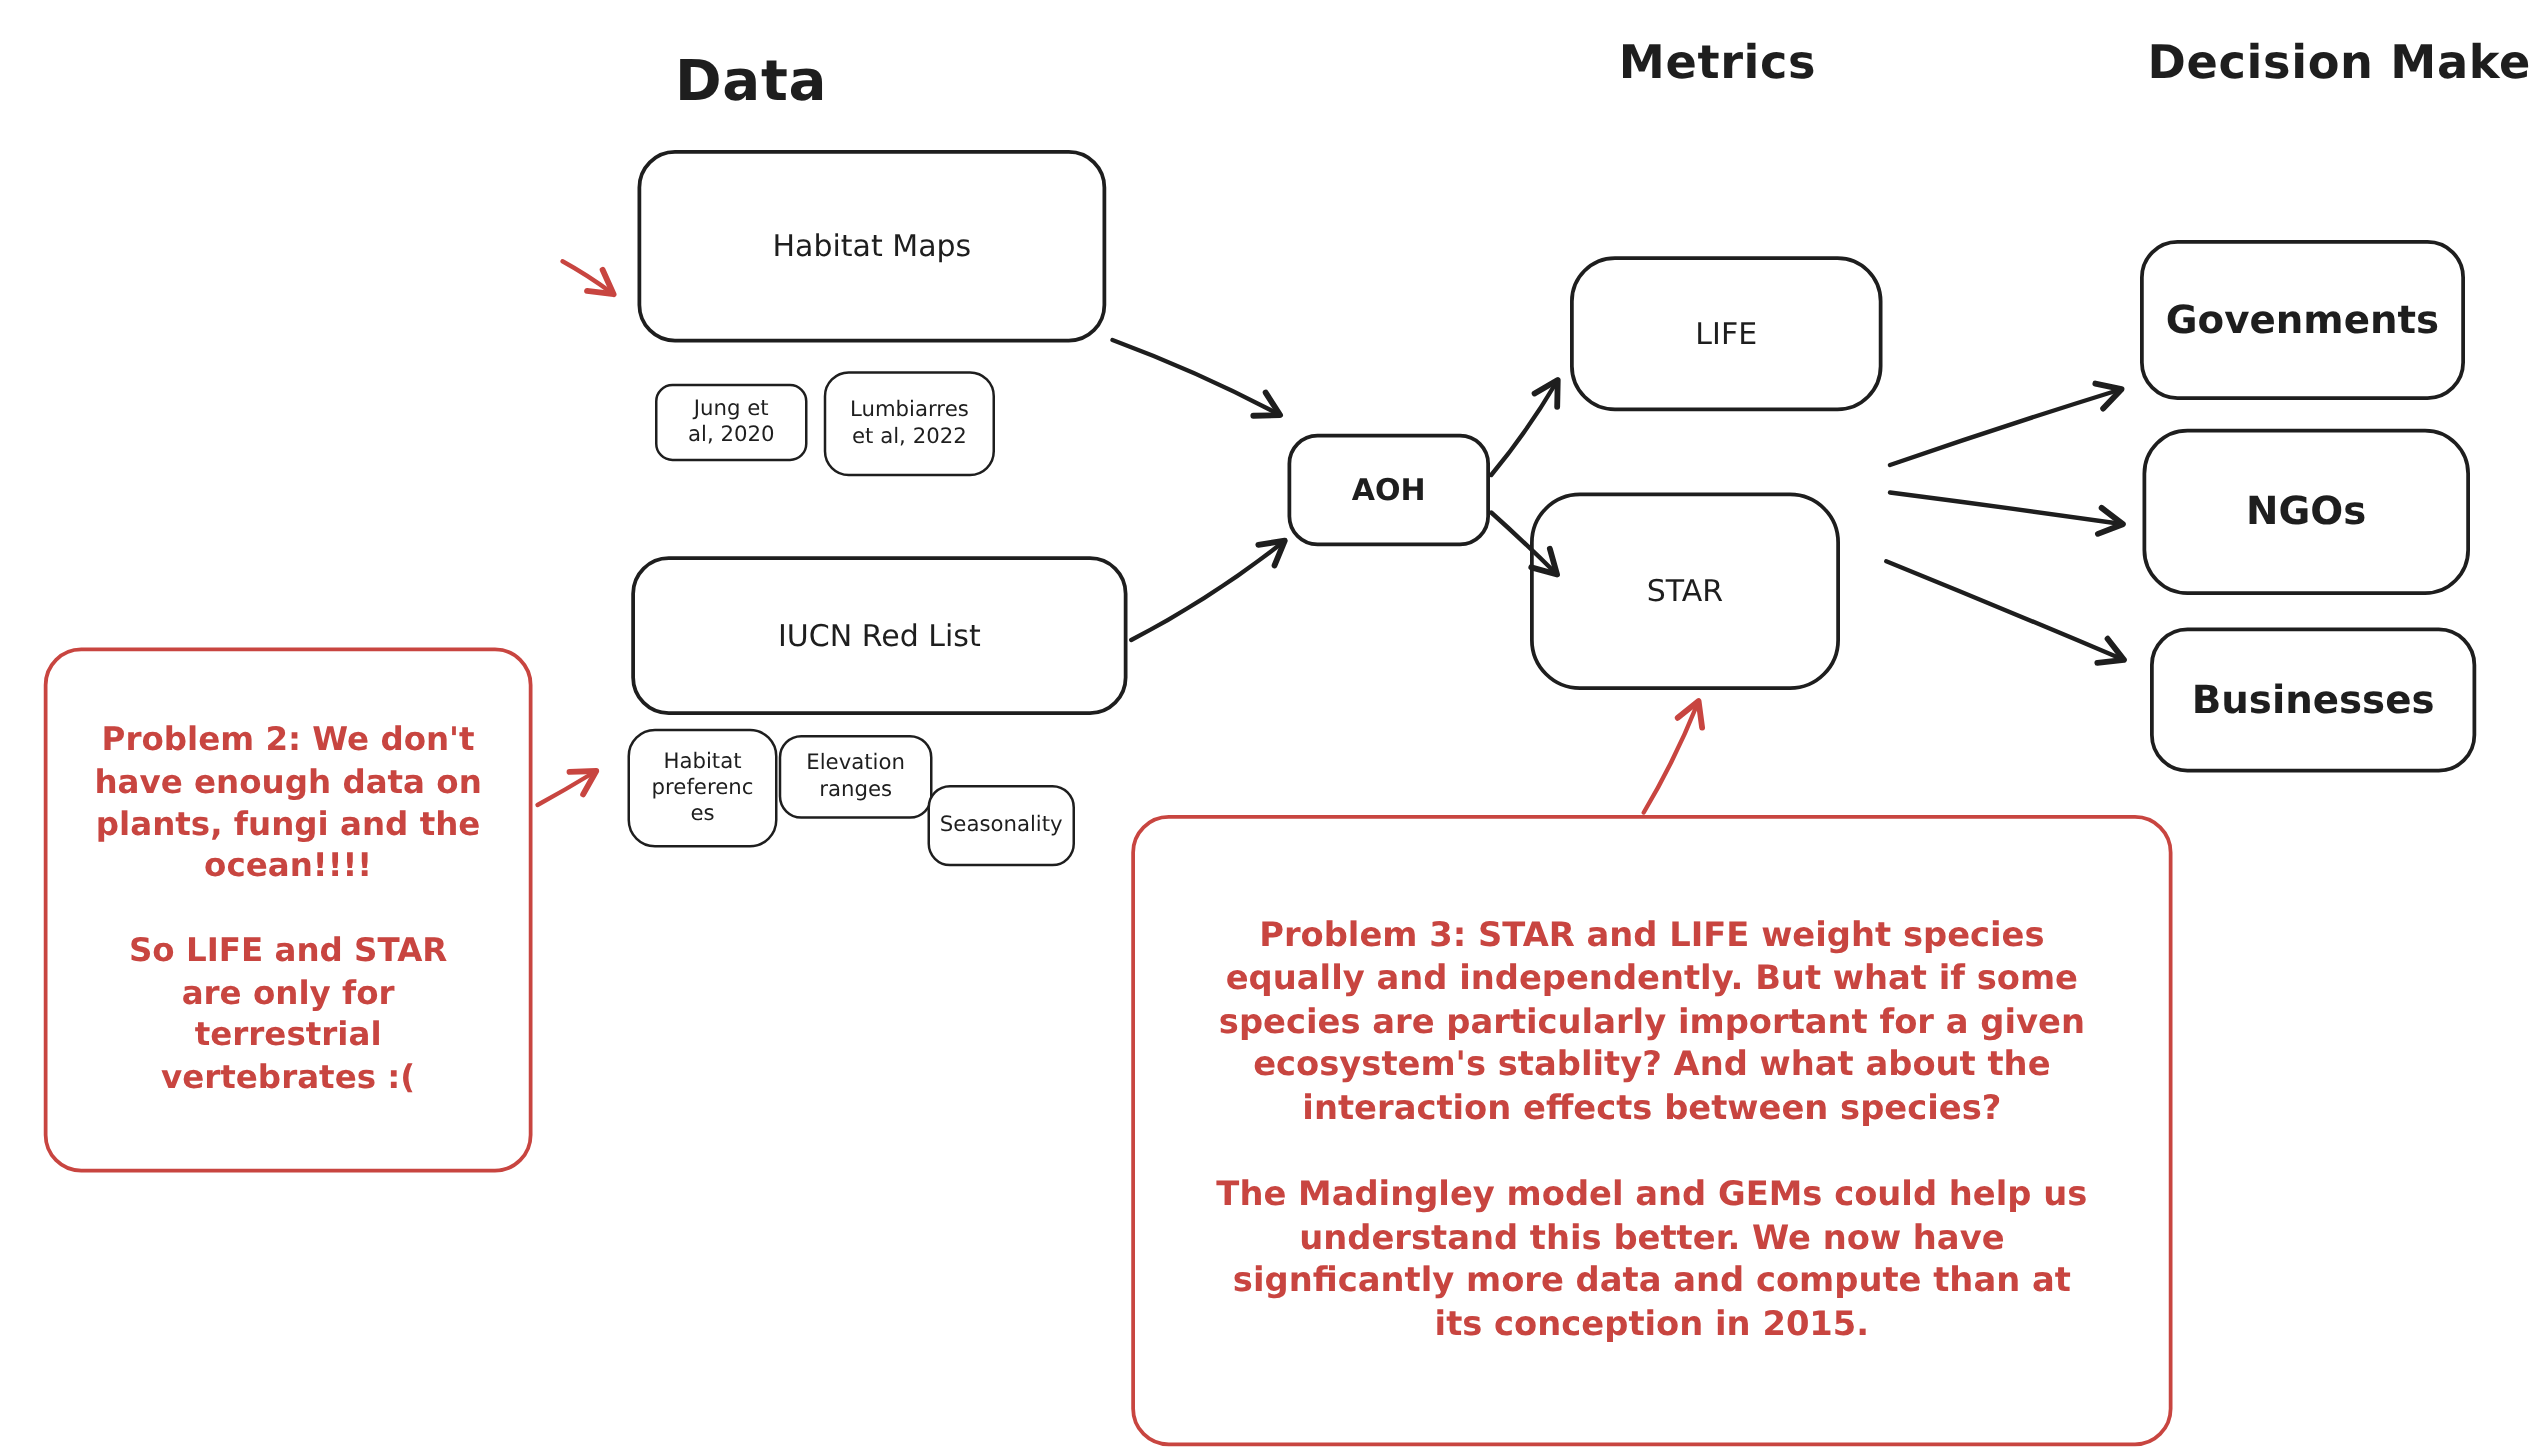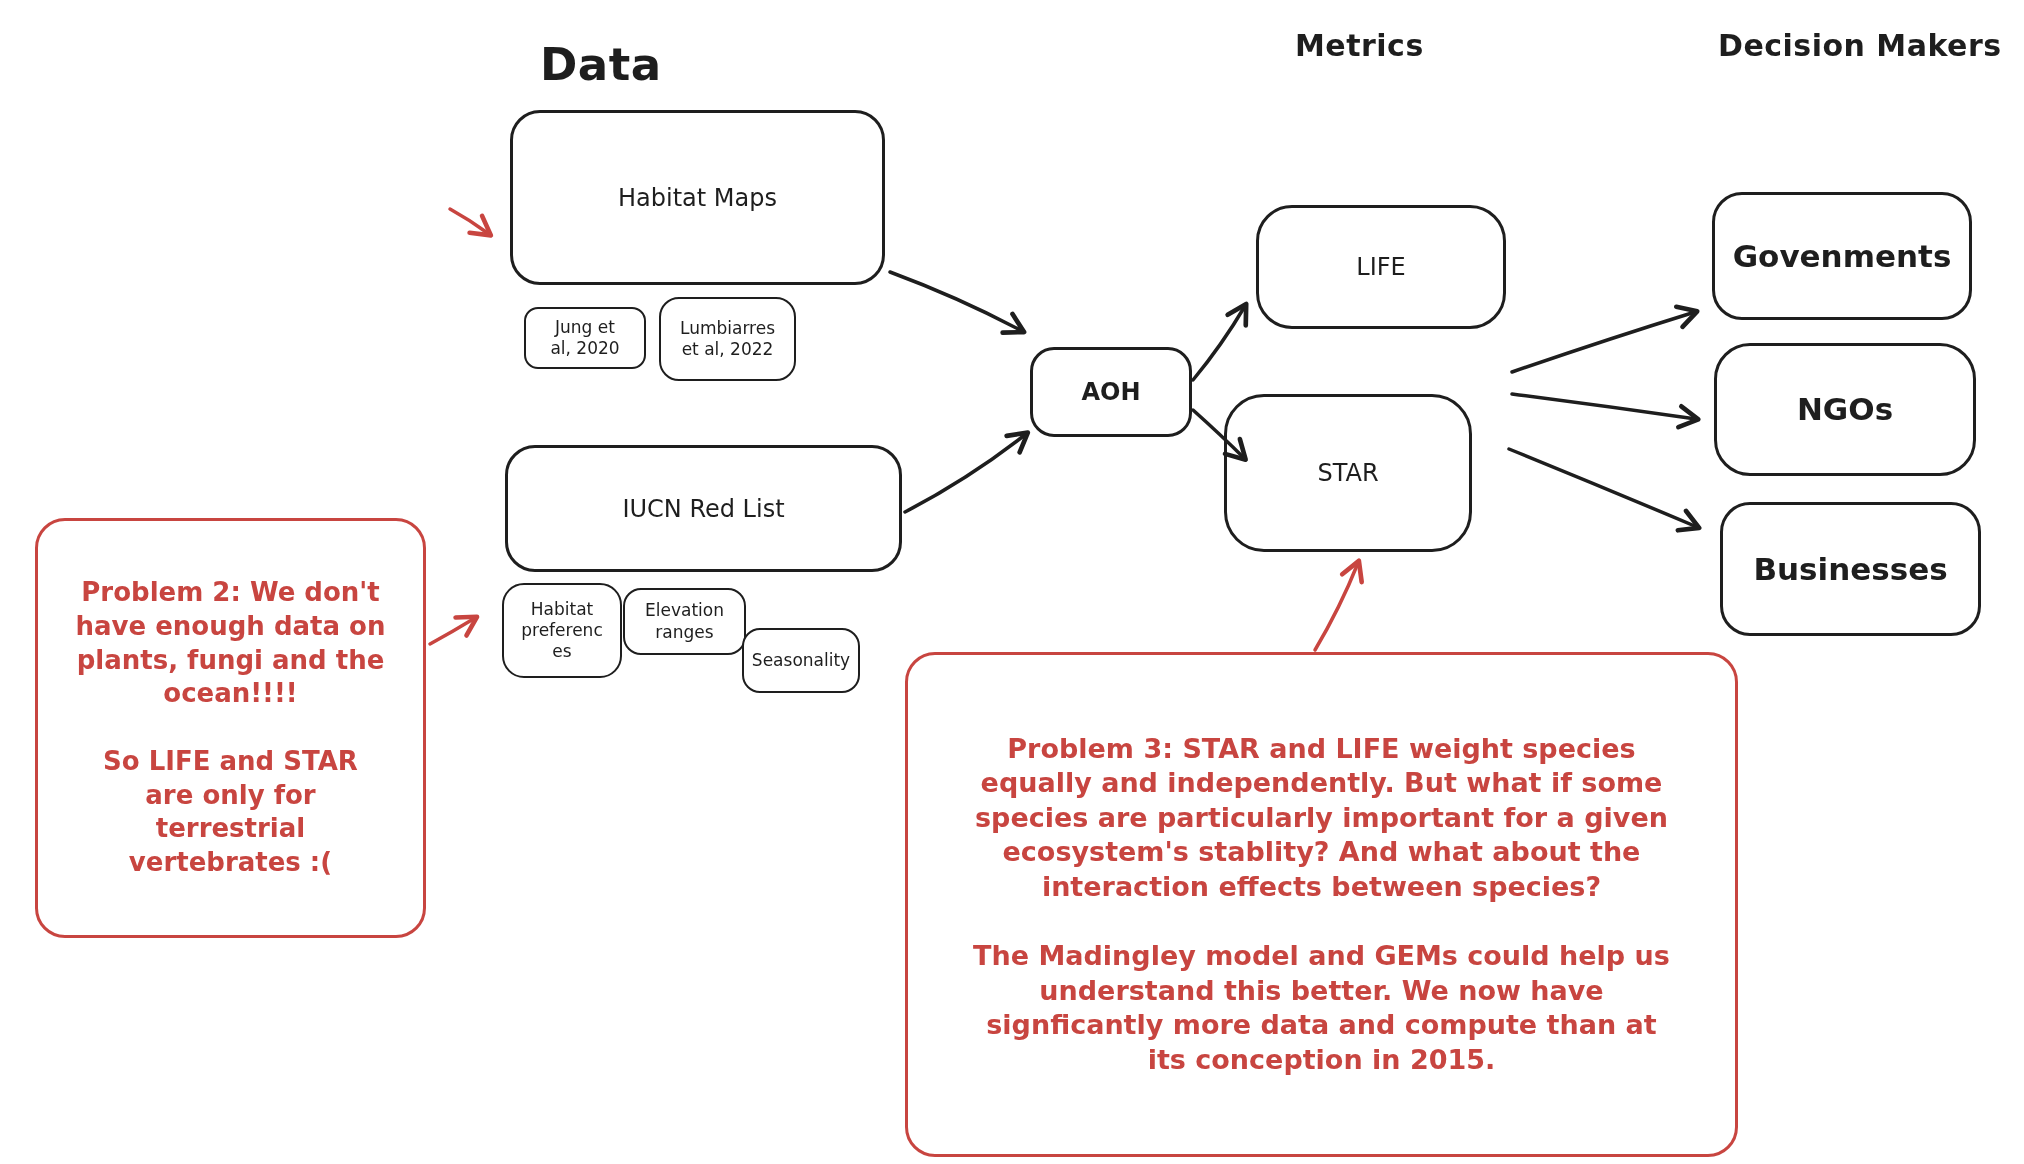--- a/index.html
+++ b/index.html
@@ -11,21 +11,21 @@
     position: relative;
     width: 2024px;
     height: 1164px;
     background: #ffffff;
     font-family: "DejaVu Sans", "Liberation Sans", sans-serif;
     color: #1e1e1e;
     overflow: hidden;
   }
   .col-header {
     position: absolute;
-    font-size: 30px;
+    font-size: 37px;
     font-weight: 700;
     letter-spacing: 0.5px;
     white-space: nowrap;
     color: #1e1e1e;
   }
   .node {
     position: absolute;
     border: 3px solid #1e1e1e;
     border-radius: 30px;
     background: #ffffff;
@@ -76,21 +76,21 @@
 </style>
 </head>
 <body>
 
 <div class="canvas">
 
   <div class="col-header" style="left:540px; top:38px; font-size:45px;">Data</div>
   <div class="col-header" style="left:1295px; top:28px;">Metrics</div>
   <div class="col-header" style="left:1718px; top:28px;">Decision Makers</div>
 
-  <div class="node" style="left:510px; top:110px; width:375px; height:175px;">
+  <div class="node" style="left:510px; top:120px; width:375px; height:154px;">
     <span class="label lbl-lg">Habitat Maps</span>
   </div>
 
   <div class="node small-node" style="left:524px; top:307px; width:122px; height:62px; border-radius:14px;">
     <span class="label lbl-sm">Jung et
 al, 2020</span>
   </div>
 
   <div class="node small-node" style="left:659px; top:297px; width:137px; height:84px; border-radius:20px;">
     <span class="label lbl-sm">Lumbiarres
@@ -129,21 +129,21 @@
   </div>
 
   <div class="node" style="left:1712px; top:192px; width:260px; height:128px;">
     <span class="label lbl-dm">Govenments</span>
   </div>
 
   <div class="node" style="left:1714px; top:343px; width:262px; height:133px; border-radius:36px;">
     <span class="label lbl-dm">NGOs</span>
   </div>
 
-  <div class="node" style="left:1720px; top:502px; width:261px; height:134px;align-items:center;">
+  <div class="node" style="left:1720px; top:502px; width:261px; height:116px;align-items:center;">
     <span class="label lbl-dm">Businesses</span>
   </div>
 
 
   <div class="note note-2" style="left:35px; top:518px; width:391px; height:420px;">
     <div class="note-text">Problem 2: We don't
 have enough data on
 plants, fungi and the
 ocean!!!!
 

